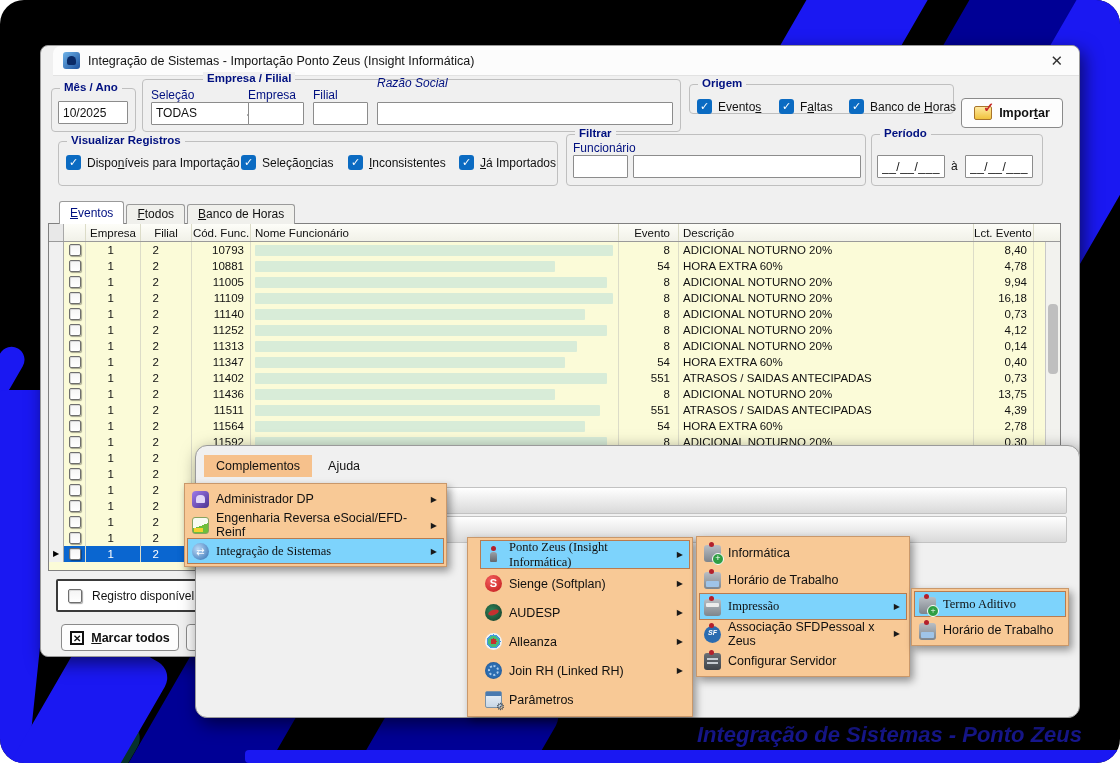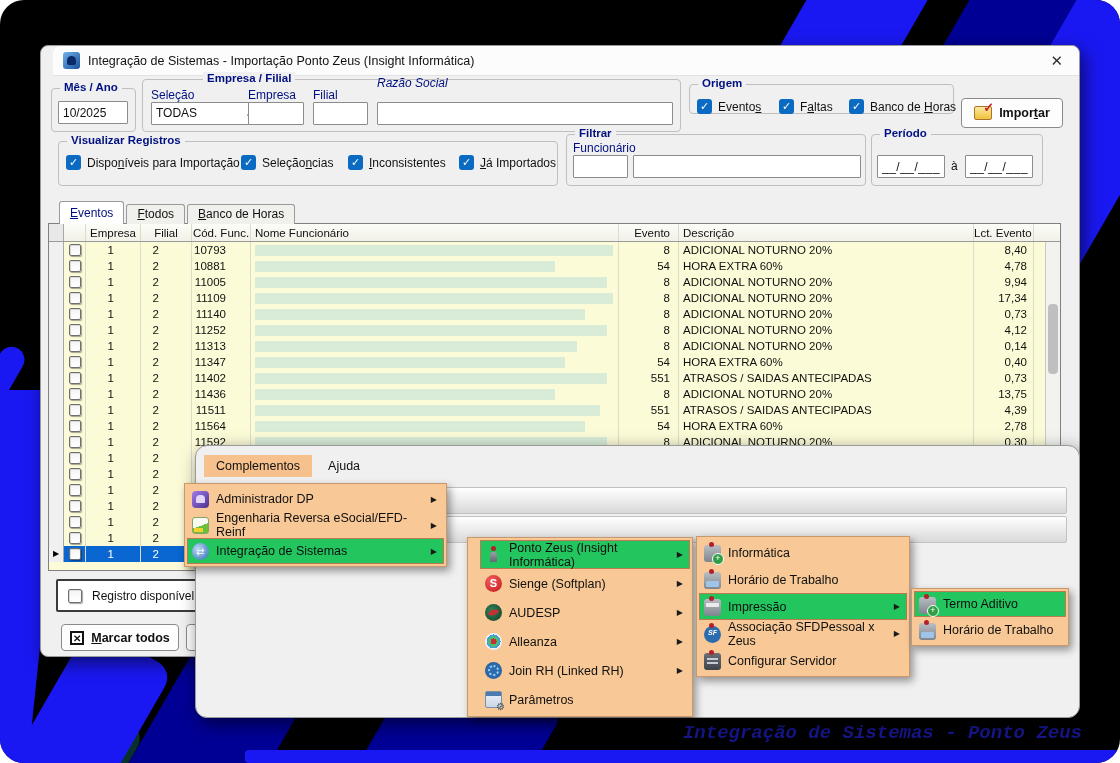--- a/index.html
+++ b/index.html
@@ -53,21 +53,21 @@
 .ghead { height:18px; line-height:18px; background:linear-gradient(#FDFDF8,#F1F1E8); border-bottom:1px solid #9a9a9a; }
 .grow { height:16px; line-height:16px; }
 .grow.sel { background:#0A66D0; color:#fff; }
 .c { border-right:1px solid #DCDCC8; overflow:hidden; white-space:nowrap; }
 .gut { width:15px; background:#F0F0F0; border-right:1px solid #A8A8A8; text-align:center; font-size:8px; line-height:16px; color:#000; }
 .ghead .gut { background:#E8E8E8; }
 .cbc { width:22px; display:flex; align-items:center; justify-content:center; border-right:1px solid #DCDCC8; }
 .cb3d { width:12px; height:12px; background:linear-gradient(#F4F4F4,#fff); border:1px solid #6E6E6E; box-shadow:inset 1px 1px 0 #DADADA, 1px 1px 1px rgba(0,0,0,.35); border-radius:2px; }
 .emp { width:55px; text-align:right; padding-right:26px; }
 .fil { width:51px; text-align:right; padding-right:32px; }
-.cod { width:59px; text-align:right; padding-right:24px; }
+.cod { width:59px; text-align:right; padding-right:6px; }
 .nom { width:368px; padding-left:4px; display:flex; align-items:center; }
 .eve { width:60px; text-align:right; padding-right:8px; }
 .des { width:295px; padding-left:4px; }
 .lct { width:60px; text-align:right; padding-right:6px; }
 .fill { flex:1; border-right:none; }
 .ghead .emp, .ghead .fil, .ghead .cod { text-align:center; padding-right:0; }
 .redact { height:11px; background:#D8ECD8; border-radius:1px; }
 .grow.sel .redact { background:transparent; }
 .vsb { position:absolute; right:0; top:18px; bottom:0; width:15px; background:#F2F2EE; border-left:1px solid #C8C8C8; }
 .vsb .thumb { position:absolute; left:2px; right:2px; top:62px; height:70px; background:#BFBFBF; border-radius:4px; }
@@ -77,21 +77,21 @@
 
 
 .mbar { position:absolute; left:8px; top:9px; display:flex; gap:4px; font-size:12.5px; color:#111; }
 .mbar-item { padding:4px 12px; }
 .mbar-item.active { background:#F6C18C; }
 .gradbar { position:absolute; height:27px; background:linear-gradient(#FFFFFF,#D9D9D9); border:1px solid #C2C2C2; border-radius:2px; }
 
 
 .menu { position:absolute; background:#F8C996; border:1px solid #C9986B; box-shadow:3px 4px 8px rgba(0,0,0,.4); padding:2px; z-index:30; }
 .mi { display:flex; align-items:center; padding:0 6px 0 4px; gap:7px; font-size:12.5px; color:#101010; border:1px solid transparent; }
-.mi.hl { background:#22c55e; border-color:#B97B4F; }
+.mi.hl { background:#7dd3fc; border-color:#B97B4F;font-family:Liberation Serif, serif; }
 .marrow { margin-left:auto; font-size:8px; color:#1a1a1a; padding-left:10px; }
 #menu1 .mi { height:26px; }
 #menu2 .mi { height:29px; }
 #menu3 .mi { height:27px; }
 #menu4 .mi { height:26px; }
 .mic { width:17px; height:17px; flex:0 0 17px; position:relative; }
 
 
 .ic-admin { background:linear-gradient(135deg,#9F7AEA,#4C3390); border-radius:4px; }
 .ic-admin::after { content:""; position:absolute; inset:4px 4px 5px 4px; background:#E2D6F8; border-radius:4px 4px 1px 1px; }
@@ -114,21 +114,21 @@
 .zic { margin-top:2px; background:linear-gradient(#B9BEC4,#7E858C); border-radius:3px; }
 .zic::before { content:""; position:absolute; top:-3px; left:5px; width:5px; height:5px; border-radius:50%; background:#B3202C; }
 .ic-import::after, .ic-termo::after { content:"+"; position:absolute; right:-3px; bottom:-3px; width:10px; height:10px; border-radius:50%; background:#2F9E44; border:1px solid #fff; color:#fff; font-size:9px; line-height:8px; text-align:center; }
 .ic-horario::after { content:""; position:absolute; left:2px; right:2px; bottom:2px; height:6px; background:#9FC4E8; border-radius:1px; }
 .ic-print::after { content:""; position:absolute; left:2px; right:2px; top:4px; height:4px; background:#ECECEC; border-radius:1px; }
 .ic-assoc { background:#2B6CB0; border-radius:50%; }
 .ic-assoc::after { content:"SF"; position:absolute; inset:0; top:3px; text-align:center; font-size:7px; font-weight:bold; color:#fff; font-style:italic; }
 .ic-server { background:linear-gradient(#6A7076,#3F444A); }
 .ic-server::after { content:""; position:absolute; left:3px; right:3px; top:5px; height:2px; background:#C6CCD2; box-shadow:0 4px 0 #C6CCD2; }
 
-.watermark { position:absolute; right:38px; top:722px; font-size:19px; font-weight:bold; font-style:italic; color:#17178F; z-index:6;font-family:Liberation Mono, monospace; }
+.watermark { position:absolute; right:38px; top:722px; font-size:22px; font-weight:bold; font-style:italic; color:#17178F; z-index:6; }
 u { text-decoration:underline; }
 </style>
 </head>
 <body>
 
 <div class="canvas">
 
   <div class="shape bright" style="left:790px; top:-75px; width:105px; height:235px; transform:rotate(30deg);"></div>
   <div class="shape navy" style="left:935px; top:-95px; width:115px; height:340px; transform:rotate(30deg);"></div>
   <div class="shape bright" style="left:1035px; top:-105px; width:135px; height:390px; transform:rotate(30deg);"></div>
@@ -302,21 +302,21 @@
               <span class="cb3d"></span>
             </span>
             <span class="c emp">1</span>
             <span class="c fil">2</span>
             <span class="c cod">11109</span>
             <span class="c nom">
               <span class="redact" style="width: 358px;"></span>
             </span>
             <span class="c eve">8</span>
             <span class="c des">ADICIONAL NOTURNO 20%</span>
-            <span class="c lct">17,34</span>
+            <span class="c lct">16,18</span>
             <span class="c fill"></span>
           </div>
 
           <div class="grow">
             <span class="gut"></span>
             <span class="cbc">
               <span class="cb3d"></span>
             </span>
             <span class="c emp">1</span>
             <span class="c fil">2</span>

